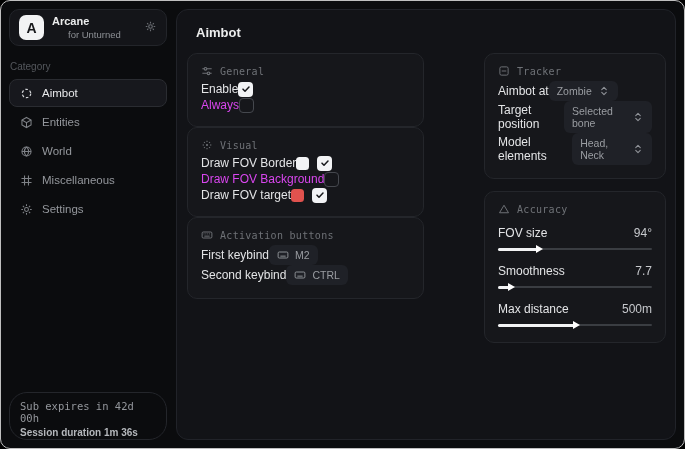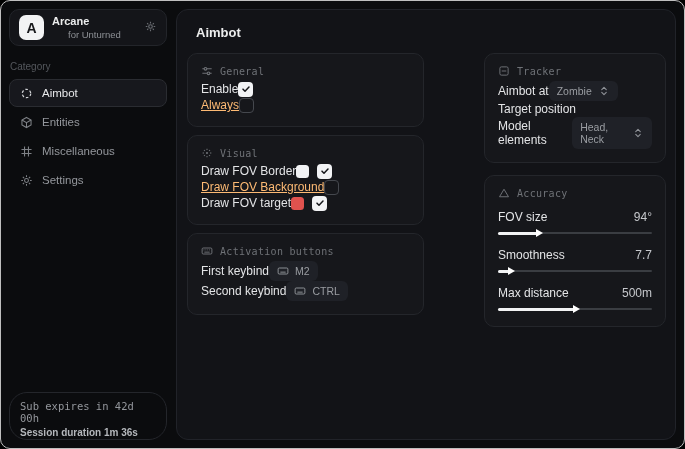--- a/index.html
+++ b/index.html
@@ -45,38 +45,38 @@
   .sub-line1 { font-family:"DejaVu Sans Mono", monospace; font-size:10.5px; color:#94979c; }
   .sub-line2 { margin-top:3px; font-size:10px; font-weight:bold; color:#b5b8bc; }
   
   .main {
     position:absolute; left:175px; top:8px; right:8px; bottom:8px;
     background:#121317; border:1px solid #212329; border-radius:12px;
     padding:12px 9px 0 10px;
   }
   .page-title { font-size:13px; font-weight:bold; color:#eceded; margin:3px 0 13px 9px; }
   .cols { display:flex; gap:12px; }
-  .col-l { width:237px; flex:none; display:flex; flex-direction:column; gap:8px; }
+  .col-l { width:237px; flex:none; display:flex; flex-direction:column; gap:0; }
   .col-r { flex:1; display:flex; flex-direction:column; gap:12px;padding-left:48px; }
   .card {
     background:#16171b; border:1px solid #24262b; border-radius:10px;
     padding:11px 13px 13px;
   }
   .sec-head {
     display:flex; align-items:center; gap:7px;
     font-family:"DejaVu Sans Mono", monospace; font-size:10px;
     color:#6f7277; letter-spacing:.3px; margin-bottom:4px;
   }
   .sec-head .sicon { width:12px; height:12px; display:flex; color:#6f7277; flex:none; }
   .row {
     display:flex; align-items:center; 
     min-height:16px;
   }
   .row-label { font-size:12px; font-weight:500; color:#e3e4e6; }
-  .row.dim .row-label { color:#fdba74;text-decoration:underline; }
+  .row.dim .row-label { color:#d946ef; }
   .row-right { display:flex; align-items:center; gap:8px; }
   
   .checkbox {
     width:15px; height:15px; border-radius:4px; flex:none;
     display:flex; align-items:center; justify-content:center;
   }
   .checkbox.on { background:#f2f3f5; }
   .checkbox.off { border:1.5px solid #45484e; background:transparent; }
   .checkbox svg { width:10px; height:10px; }
   .swatch { width:13px; height:13px; border-radius:3.5px; flex:none; }
@@ -136,20 +136,29 @@
           <svg viewBox="0 0 16 16" fill="none" stroke="currentColor" stroke-width="1.3">
             <path d="M8 1.8 13.6 5v6L8 14.2 2.4 11V5z"></path>
             <path d="M2.4 5 8 8.2 13.6 5M8 8.2v6"></path>
           </svg>
         </span>
         <span>Entities</span>
       </div>
       <div class="nav-item">
         <span class="nicon">
           <svg viewBox="0 0 16 16" fill="none" stroke="currentColor" stroke-width="1.3">
+            <circle cx="8" cy="8" r="5.6"></circle>
+            <path d="M2.4 8h11.2M8 2.4c-3.4 3.4-3.4 7.8 0 11.2M8 2.4c3.4 3.4 3.4 7.8 0 11.2"></path>
+          </svg>
+        </span>
+        <span>World</span>
+      </div>
+      <div class="nav-item">
+        <span class="nicon">
+          <svg viewBox="0 0 16 16" fill="none" stroke="currentColor" stroke-width="1.3">
             <path d="M5.6 1.8v12.4M10.4 1.8v12.4M1.8 5.6h12.4M1.8 10.4h12.4"></path>
           </svg>
         </span>
         <span>Miscellaneous</span>
       </div>
       <div class="nav-item">
         <span class="nicon">
           <svg viewBox="0 0 16 16" fill="none" stroke="currentColor" stroke-width="1.3">
             <circle cx="8" cy="8" r="2.4"></circle>
             <path d="M8 1.6v2.1M8 12.3v2.1M1.6 8h2.1M12.3 8h2.1M3.5 3.5 5 5M11 11l1.5 1.5M12.5 3.5 11 5M5 11l-1.5 1.5"></path>
@@ -292,20 +301,28 @@
               <span>Zombie</span>
               <span class="picon">
                 <svg viewBox="0 0 16 16" fill="none" stroke="currentColor" stroke-width="1.5" stroke-linecap="round" stroke-linejoin="round">
                     <path d="M5 6.2 8 3.2l3 3M5 9.8l3 3 3-3"></path>
                   </svg>
               </span>
             </span>
           </div>
           <div class="row">
             <span class="row-label">Target position</span>
+            <span class="pill">
+              <span>Selected bone</span>
+              <span class="picon">
+                <svg viewBox="0 0 16 16" fill="none" stroke="currentColor" stroke-width="1.5" stroke-linecap="round" stroke-linejoin="round">
+                    <path d="M5 6.2 8 3.2l3 3M5 9.8l3 3 3-3"></path>
+                  </svg>
+              </span>
+            </span>
           </div>
           <div class="row">
             <span class="row-label">Model elements</span>
             <span class="pill">
               <span>Head, Neck</span>
               <span class="picon">
                 <svg viewBox="0 0 16 16" fill="none" stroke="currentColor" stroke-width="1.5" stroke-linecap="round" stroke-linejoin="round">
                     <path d="M5 6.2 8 3.2l3 3M5 9.8l3 3 3-3"></path>
                   </svg>
               </span>

